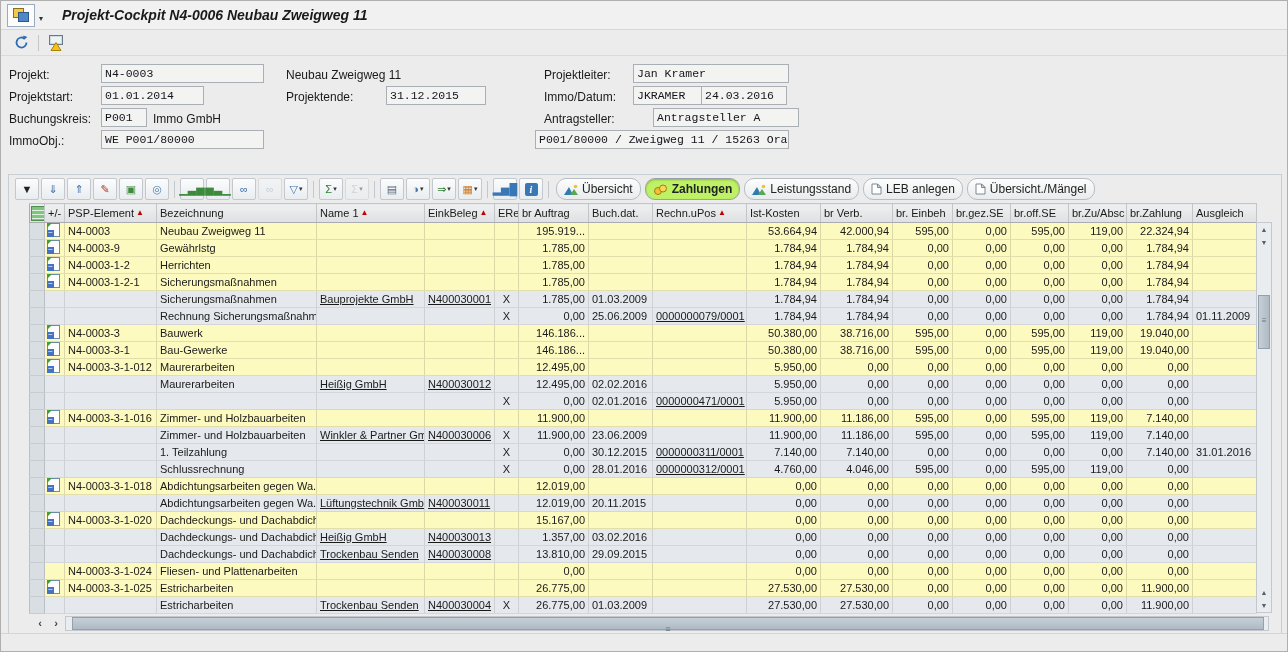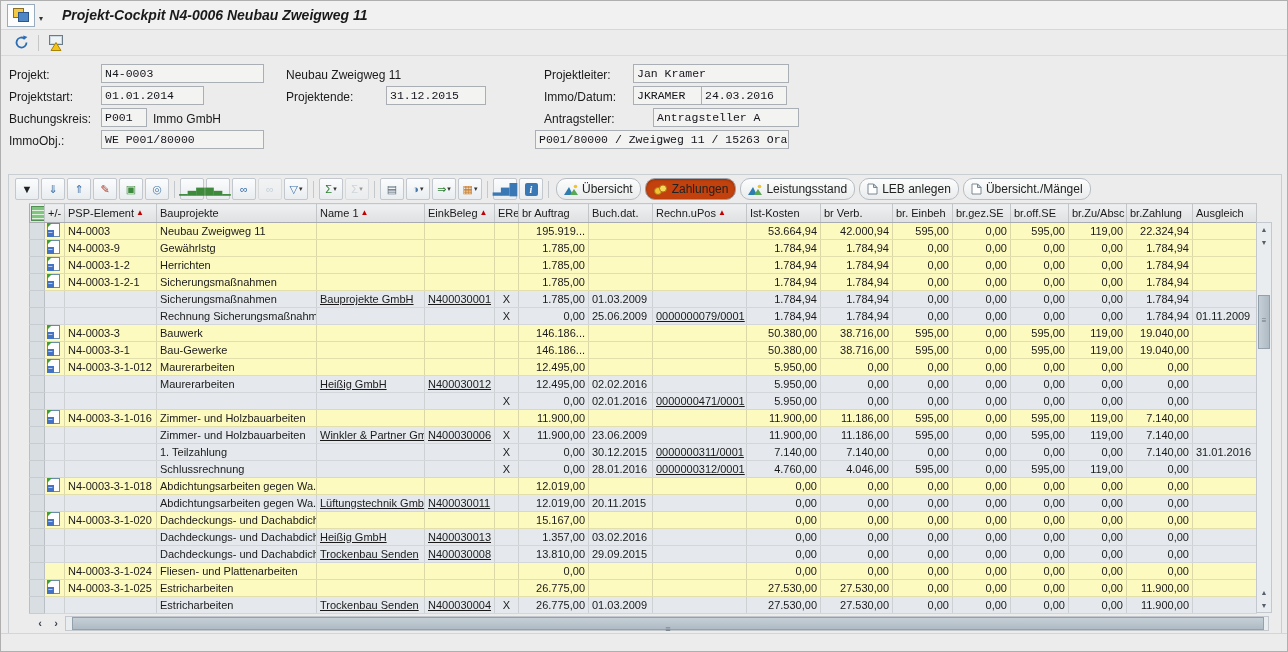--- a/index.html
+++ b/index.html
@@ -40,21 +40,21 @@
     border:1px solid #C2C8CD;border-radius:2px;background:linear-gradient(#FBFCFD,#E9EDF0);}
   .alv-icon .glyph{font-size:11px;line-height:11px;}
   .alv-icon .glyph.badge{width:13px;height:13px;border-radius:2px;font-size:10px;font-weight:bold;
     font-style:italic;display:inline-flex;align-items:center;justify-content:center;font-family:"Liberation Serif",serif;}
   .alv-icon .drop{font-size:7px;color:#333;margin-left:1px;}
   .alv-icon.disabled{opacity:.45;}
   .tsep{width:1px;height:17px;background:#C3C8CC;margin:0 3px;}
   .alv-btn{height:22px;display:inline-flex;align-items:center;gap:4px;padding:0 7px;margin-left:2px;
     border:1px solid #B6BDC3;border-radius:10px;background:linear-gradient(#FDFDFD,#E9EBEC);
     font-family:"Liberation Sans",sans-serif;font-size:12px;color:#222;cursor:default;}
-  .alv-btn.active{background:#c2410c;border-color:#97A2AB;box-shadow:inset 0 1px 2px rgba(0,0,0,.25);}
+  .alv-btn.active{background:#bef264;border-color:#97A2AB;box-shadow:inset 0 1px 2px rgba(0,0,0,.25);font-weight:bold;}
   .bicon{display:inline-flex;align-items:center;}
   
   .grid-wrap{position:relative;margin-left:20px;width:1243px;height:410px;}
   table.grid{border-collapse:collapse;table-layout:fixed;width:1227px;}
   .grid th{background:linear-gradient(#EFF0F1,#DFE0E2);border-right:1px solid #C3C6C9;
     border-bottom:1px solid #A9ADB2;border-top:1px solid #C3C6C9;font-weight:normal;font-size:11px;
     padding:0 3px;text-align:left;height:18px;white-space:nowrap;overflow:hidden;}
   .grid th:first-child{border-left:1px solid #A9ADB2;}
   .grid td{font-size:11px;height:16px;line-height:16px;padding:0 3px;overflow:hidden;white-space:nowrap;
     border-right:1px solid #CDD1D4;border-bottom:1px solid #D4D7DA;}
@@ -291,21 +291,21 @@
             <col style="width: 58px;">
             <col style="width: 58px;">
             <col style="width: 66px;">
             <col style="width: 64px;">
           </colgroup>
           <thead>
             <tr>
               <th style="padding: 0px 1px;"><span class="selall-icon"></span></th>
               <th>+/-</th>
               <th>PSP-Element<span class="sort">▲</span></th>
-              <th>Bauprojekte</th>
+              <th>Bezeichnung</th>
               <th>Name 1<span class="sort">▲</span></th>
               <th>EinkBeleg<span class="sort">▲</span></th>
               <th class="center">ERe</th>
               <th class="right">br Auftrag</th>
               <th>Buch.dat.</th>
               <th>Rechn.uPos<span class="sort">▲</span></th>
               <th class="right">Ist-Kosten</th>
               <th class="right">br Verb.</th>
               <th class="right">br. Einbeh</th>
               <th class="right">br.gez.SE</th>

